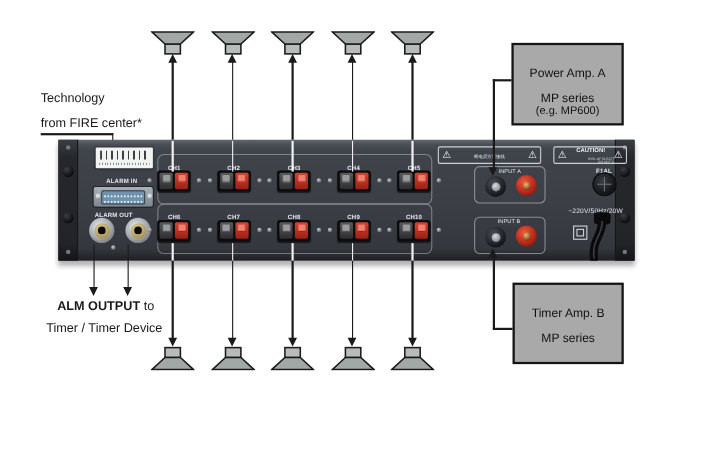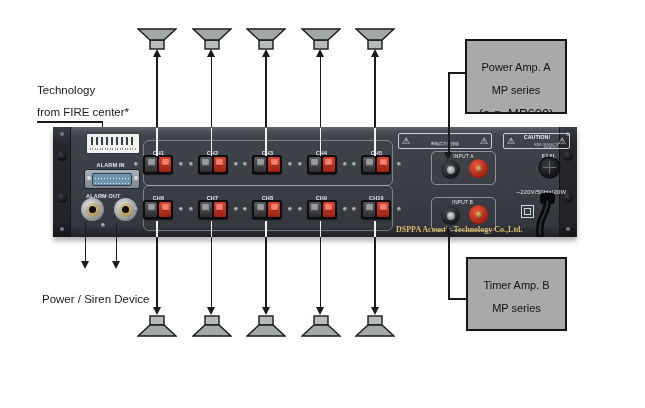--- a/index.html
+++ b/index.html
@@ -17,21 +17,21 @@
   .arr-down{position:absolute;width:0;height:0;border-left:4.5px solid transparent;
           border-right:4.5px solid transparent;border-top:8px solid #1a1a1a;}
   
   .lbl{position:absolute;font-size:11.5px;color:#1a1a1a;white-space:nowrap;}
   .lbl b{font-weight:bold;}
   
   .ampbox{position:absolute;background:#a9a9a9;border:2px solid #141414;
           overflow:hidden;text-align:center;}
   .ampbox .l1{margin-top:20px;font-size:11px;}
   .ampbox .l2{margin-top:11px;font-size:11px;}
-  .ampbox .l3{margin-top:10px;font-size:13px;}
+  .ampbox .l3{font-size:10px;}
   
   #panel{position:absolute;left:53px;top:127px;width:524px;height:110px;
          background:linear-gradient(180deg,#62666d 0%,#4a4e55 4%,#3f434a 9%,#3c4046 50%,#34373d 90%,#1e2024 100%);
          box-shadow:0 4px 5px rgba(0,0,0,.30);border-radius:1px;}
   .ear{position:absolute;top:0;width:17px;height:110px;background:linear-gradient(180deg,#3a3d42,#25272b 15%,#222428 85%,#141518);}
   .ear.left{left:0;border-right:1px solid #15161a;}
   .ear.right{right:0;border-left:1px solid #15161a;}
   .bump{position:absolute;width:10px;height:10px;border-radius:50%;
         background:radial-gradient(circle at 35% 30%,#3c3f44,#0c0d0f 70%);}
   .earscrew{position:absolute;width:4px;height:4px;border-radius:50%;background:#74787e;}
@@ -306,28 +306,29 @@
       <span class="micro">F1AL</span></div>
     <div id="fuse"></div>
     <div class="micro-wrap" style="left:428px;top:57px;">
       <span class="micro n" style="transform:scale(.6);">~220V/50Hz/20W</span></div>
     <div id="sqsym"></div>
     <svg class="abs" style="left:480px;top:64px;" width="40" height="46">
       <rect x="7" y="2" width="15" height="11" rx="3" fill="#0b0b0d"></rect>
       <path d="M14.5,10 C14.5,24 5,26 7,44" stroke="#0b0b0d" stroke-width="7.5" fill="none" stroke-linecap="round"></path>
       <path d="M14.5,10 C14.5,24 5,26 7,44" stroke="#3a3d42" stroke-width="1.5" fill="none"></path>
     </svg>
-    <div id="brand">DSPPA Acoustic Technology Co.,Ltd.</div>
   </div>
 
   <div class="vline" style="left:84.5px;top:222px;height:39px;"></div>
   <div class="arr-down" style="left:81px;top:261px;"></div>
   <div class="vline" style="left:115.5px;top:222px;height:39px;"></div>
   <div class="arr-down" style="left:112px;top:261px;"></div>
-  <div class="lbl" style="left:42px;top:293px;">Power / Siren Device</div>
+  <div class="lbl" style="left:52px;top:273px;">
+    <b>ALM OUTPUT</b><span> to</span></div>
+  <div class="lbl" style="left:42px;top:293px;">Timer / Timer Device</div>
 
   <div class="ampbox" style="left:465px;top:39px;width:98px;height:71px;">
     <div class="l1">Power Amp. A</div>
     <div class="l2">MP series</div>
     <div class="l3">(e.g. MP600)</div>
   </div>
   <div class="hline thick" style="left:448px;top:72px;width:17px;"></div>
   <div class="vline thick" style="left:447.5px;top:72px;height:81px;"></div>
   <div class="arr-down" style="left:444px;top:152px;"></div>
 

